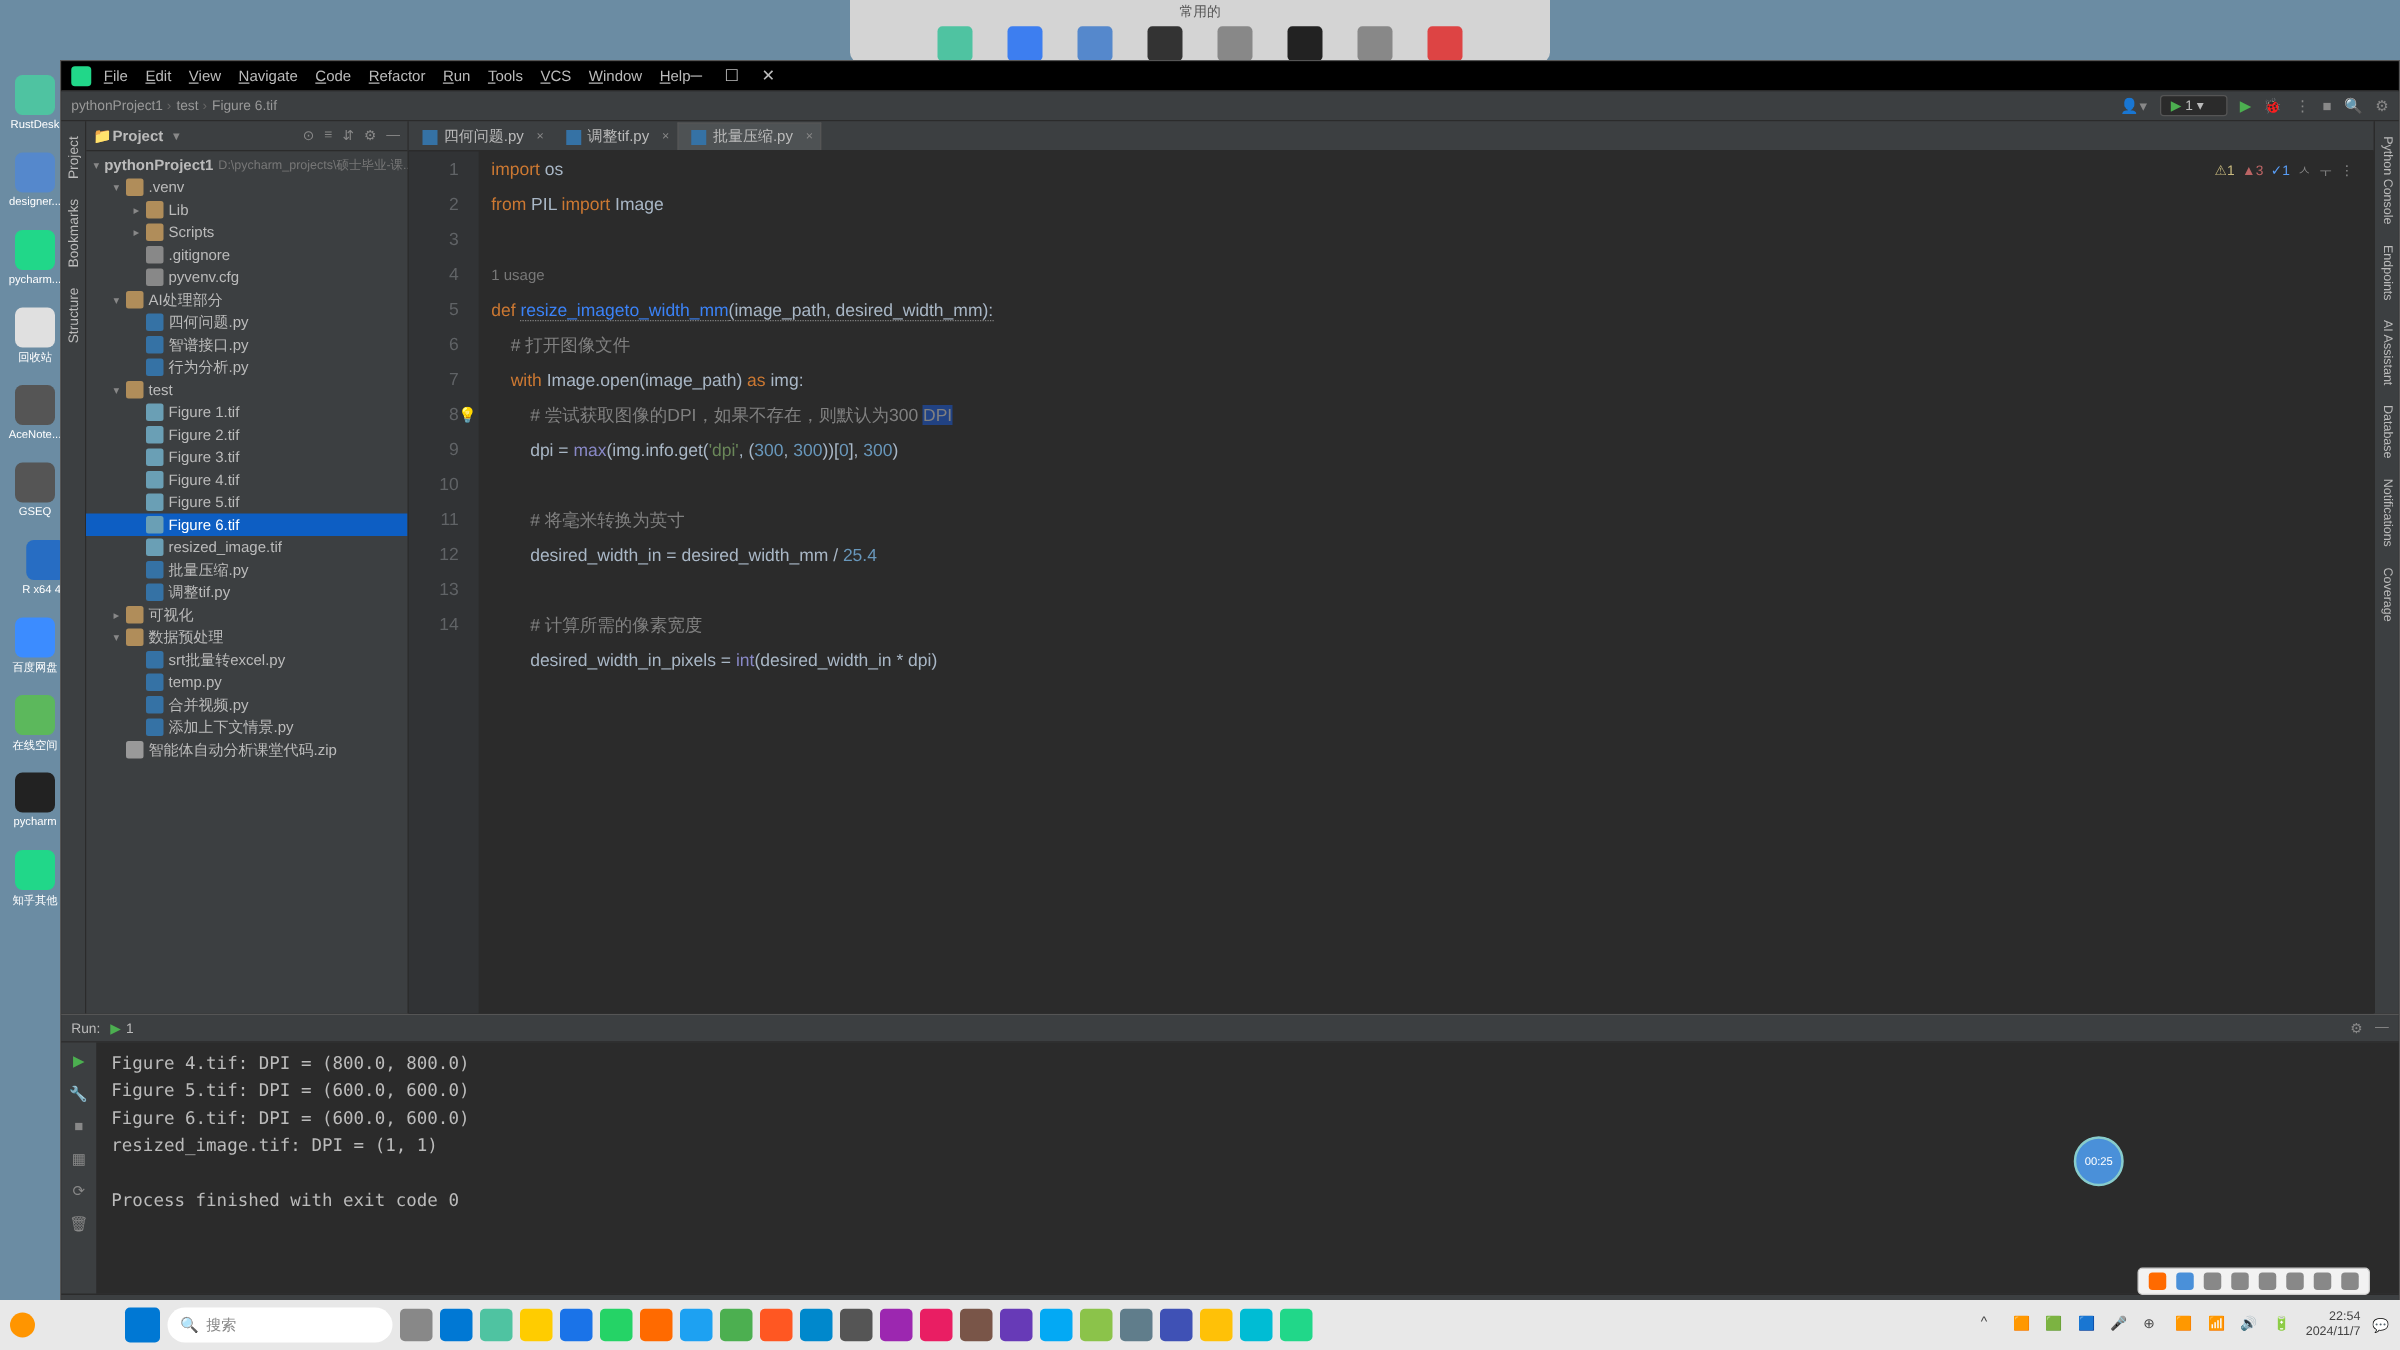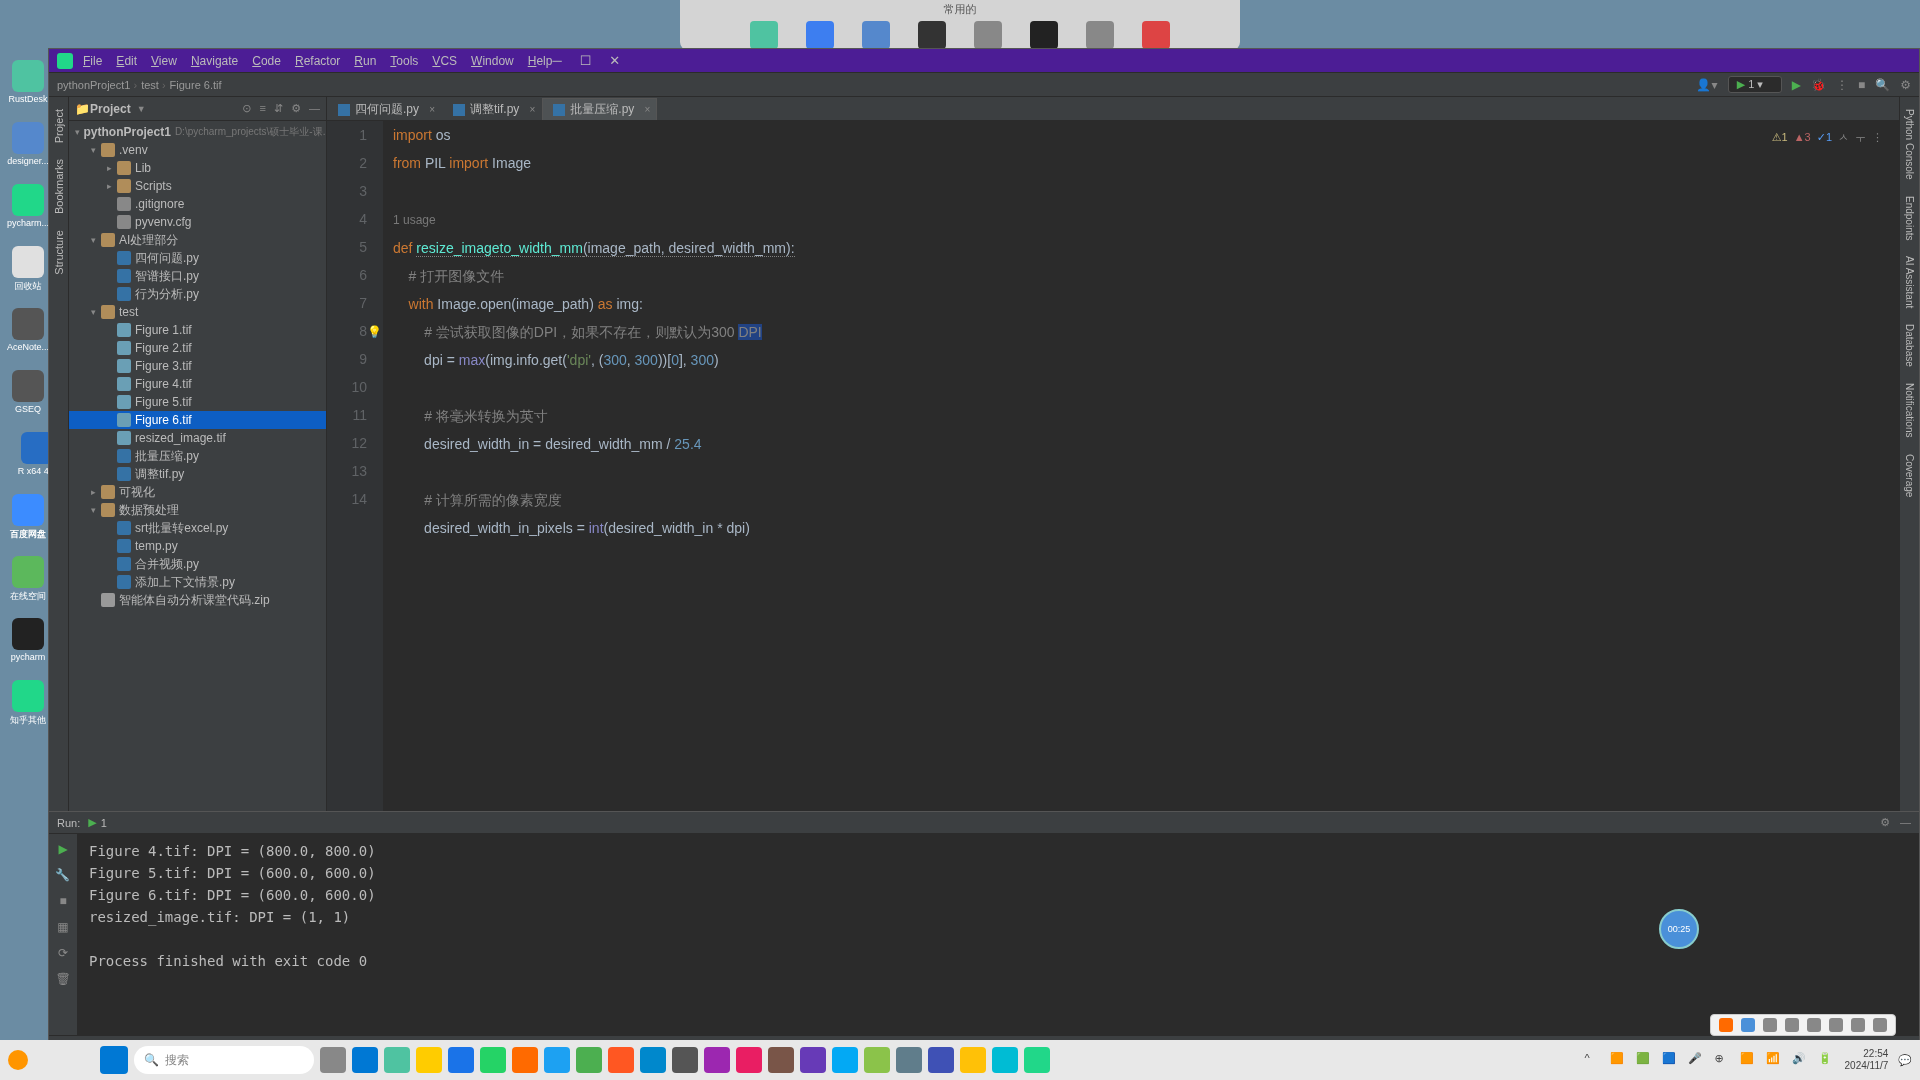--- a/index.html
+++ b/index.html
@@ -9,21 +9,21 @@
 .desktop-icon { position: absolute; width: 48px; text-align: center; font-size: 9px; color: #fff; }
 .desktop-icon .ico { width: 32px; height: 32px; margin: 0 auto 2px; border-radius: 6px; }
 
 .top-bar { position: absolute; top: 0; left: 680px; right: 680px; height: 50px; background: #d4d4d4; border-radius: 0 0 8px 8px; display: flex; flex-direction: column; align-items: center; }
 .top-bar-label { font-size: 11px; color: #555; margin-top: 2px; }
 .top-bar-icons { display: flex; gap: 28px; margin-top: 4px; }
 .top-bar-icons .ti { width: 28px; height: 28px; border-radius: 4px; }
 
 .ide-window { position: absolute; top: 48px; left: 48px; right: 0; bottom: 0; background: #2b2b2b; border: 1px solid #555; display: flex; flex-direction: column; font-size: 12px; color: #bbb; }
 
-.titlebar { height: 24px; background: #4c1d95; display: flex; align-items: center; padding: 0 8px; border-bottom: 1px solid #2b2b2b; }
+.titlebar { height: 24px; background: #000000; display: flex; align-items: center; padding: 0 8px; border-bottom: 1px solid #2b2b2b; }
 .titlebar .logo { width: 16px; height: 16px; background: #21d789; border-radius: 3px; margin-right: 10px; }
 .titlebar .menus { display: flex; gap: 14px; color: #bbb; font-size: 12px; }
 .titlebar .menus span { cursor: pointer; }
 .titlebar .menus span u { text-decoration: underline; }
 .titlebar .title { flex: 1; text-align: left; margin-left: 20px; color: #888; font-size: 12px; }
 .titlebar .win-controls { display: flex; gap: 18px; color: #bbb; font-size: 13px; }
 
 .navbar { height: 24px; background: #3c3f41; display: flex; align-items: center; padding: 0 8px; border-bottom: 1px solid #2b2b2b; }
 .navbar .crumbs { display: flex; gap: 4px; color: #999; font-size: 11px; }
 .navbar .crumbs span::after { content: " ›"; color: #666; }
@@ -57,21 +57,21 @@
 .editor-tabs { height: 24px; background: #3c3f41; display: flex; align-items: flex-end; border-bottom: 1px solid #2b2b2b; }
 .editor-tab { height: 22px; padding: 0 22px 0 10px; display: flex; align-items: center; font-size: 12px; color: #bbb; border: 1px solid transparent; border-bottom: none; position: relative; cursor: pointer; }
 .editor-tab.active { background: #4e5254; border-color: #555; }
 .editor-tab .close { position: absolute; right: 6px; font-size: 10px; color: #888; }
 .editor-tab .ficon { width: 12px; height: 12px; margin-right: 5px; }
 
 .editor-content { flex: 1; display: flex; background: #2b2b2b; font-family: "Consolas", monospace; font-size: 14px; line-height: 28px; overflow: hidden; position: relative; }
 .gutter { width: 56px; background: #313335; color: #606366; text-align: right; padding-right: 16px; }
 .code { flex: 1; padding-left: 10px; color: #a9b7c6; position: relative; white-space: pre; }
 .kw { color: #cc7832; }
-.fn { color: #5eead4; text-align: center; }
+.fn { color: #3b82f6; text-align: center; }
 .str { color: #6a8759; }
 .num { color: #6897bb; }
 .cmt { color: #808080; }
 .builtin { color: #8888c6; }
 .hl-sel { background: #214283; }
 .underline-warn { border-bottom: 1px dotted #808080; }
 .lightbulb { position: absolute; left: -26px; color: #f0a732; font-size: 12px; }
 .usage-hint { color: #787878; font-size: 12px; }
 
 .right-tabs { width: 20px; background: #3c3f41; display: flex; flex-direction: column; align-items: center; padding-top: 4px; border-left: 1px solid #2b2b2b; }
@@ -149,21 +149,21 @@
         <div>AceNote...</div>
       </div>
       <div class="desktop-icon" style="top: 370px; left: 4px;">
         <div class="ico" style="background:#555"></div>
         <div>GSEQ</div>
       </div>
       <div class="desktop-icon" style="top: 432px; left: 13px;">
         <div class="ico" style="background:#276dc3"></div>
         <div>R x64 4.1</div>
       </div>
-      <div class="desktop-icon" style="top: 494px; left: 4px; font-weight: bold;">
+      <div class="desktop-icon" style="top: 494px; left: 4px;">
         <div class="ico" style="background:#3c8cff"></div>
         <div>百度网盘</div>
       </div>
       <div class="desktop-icon" style="top: 556px; left: 4px;">
         <div class="ico" style="background:#5cb85c"></div>
         <div>在线空间</div>
       </div>
       <div class="desktop-icon" style="top: 618px; left: 4px;">
         <div class="ico" style="background:#222"></div>
         <div>pycharm</div>

